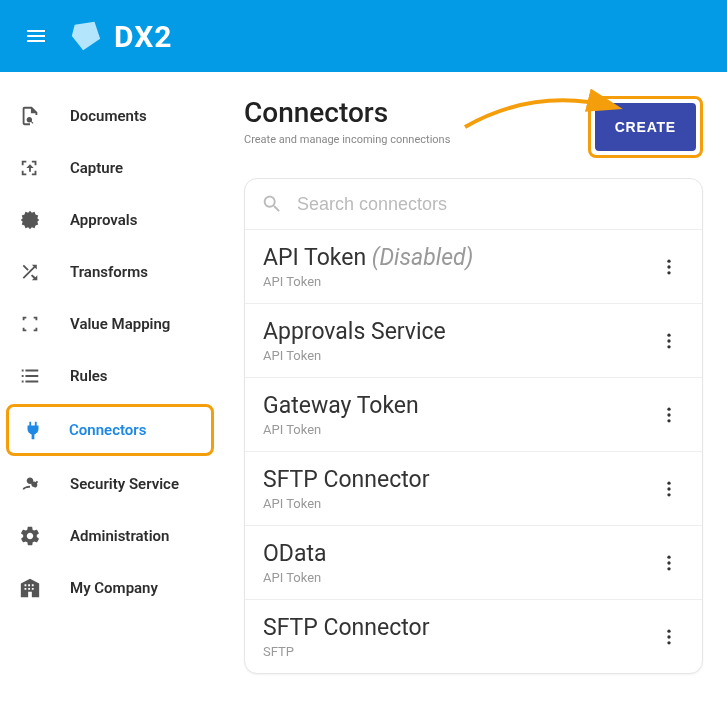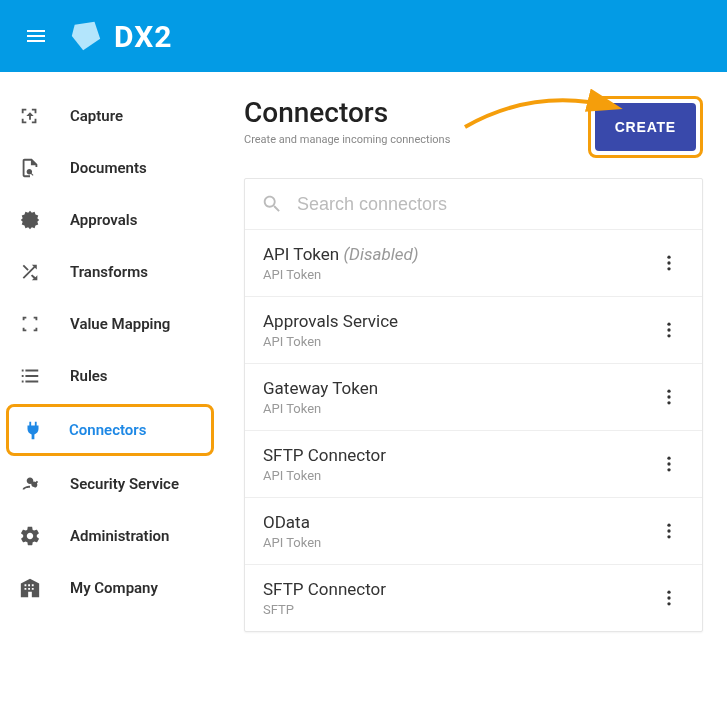--- a/index.html
+++ b/index.html
@@ -16,29 +16,29 @@
 .nav-item.active { color: #1e88e5; border: 3px solid #f59e0b; border-radius: 8px; margin: 2px 6px; padding: 11px 12px; }
 .nav-item.active .icon { margin-right: 24px; }
 .nav-item .icon svg { fill: #555; }
 .nav-item.active .icon svg { fill: #1e88e5; }
 .main { flex: 1; padding: 24px 24px 0 24px; position: relative; }
 .page-head { display: flex; justify-content: space-between; align-items: flex-start; margin-bottom: 20px; }
 .page-title { font-size: 28px; font-weight: 500; color: #222; }
 .page-subtitle { font-size: 11px; color: #888; margin-top: 4px; }
 .create-wrap { border: 3px solid #f59e0b; border-radius: 8px; padding: 4px; }
 .create-btn { background: #3949ab; color: #fff; border: none; padding: 16px 20px; font-size: 14px; font-weight: 700; letter-spacing: 0.8px; border-radius: 4px; cursor: pointer; }
-.panel { background: #fff; border: 1px solid #e6e6e6; border-radius: 2px; box-shadow: 0 1px 2px rgba(0,0,0,0.05); }
+.panel { background: #fff; border: 1px solid #e6e6e6; border-radius: 13px; box-shadow: 0 1px 2px rgba(0,0,0,0.05); }
 .search-row { display: flex; align-items: center; padding: 14px 16px; border-bottom: 1px solid #eee; }
 .search-row svg { fill: #bbb; margin-right: 14px; }
 .search-row input { border: none; outline: none; font-size: 18px; color: #444; flex: 1; }
 .search-row input::placeholder { color: #bbb; }
 .list-item { display: flex; align-items: center; justify-content: space-between; padding: 14px 18px; border-bottom: 1px solid #eee; cursor: pointer; }
 .list-item:last-child { border-bottom: none; }
 .li-text { display: flex; flex-direction: column; }
-.li-title { font-size: 17px; color: #333; font-weight: 400; }
+.li-title { font-size: 23px; color: #333; font-weight: 400; }
 .li-title .disabled { color: #999; font-style: italic; }
 .li-sub { font-size: 13px; color: #999; margin-top: 3px; }
 .more-btn { width: 30px; height: 30px; display: flex; align-items: center; justify-content: center; cursor: pointer; }
 .more-btn svg { fill: #333; }
 .arrow-annot { position: absolute; top: 10px; left: 235px; pointer-events: none; }
 </style>
 </head>
 <body>
 
 <div class="topbar">
@@ -56,33 +56,33 @@
     <span>DX2</span>
   </div>
 </div>
 
 <div class="layout">
   <div class="sidebar">
 
     <div class="nav-item">
       <span class="icon">
           <svg width="22" height="22" viewBox="0 0 24 24">
+            <path d="M14 2H6c-1.1 0-2 .9-2 2v16c0 1.1.9 2 2 2h6v-2H6V4h7v5h5v2h2V8l-6-6zm1 18.5l-2-2c-.5.3-1 .5-1.7.5-1.7 0-3-1.3-3-3s1.3-3 3-3 3 1.3 3 3c0 .6-.2 1.2-.5 1.7l2 2-0.8.8z"></path>
+          </svg>
+        </span>
+      <span>Documents</span>
+    </div>
+
+    <div class="nav-item">
+      <span class="icon">
+          <svg width="22" height="22" viewBox="0 0 24 24">
             <path d="M5 4h3v2H5v3H3V4h2zm11 0h3v5h-2V6h-3V4h2zM5 20h3v-2H5v-3H3v5h2zm14 0v-5h-2v3h-3v2h5zM12 8l-4 4h3v4h2v-4h3l-4-4z"></path>
           </svg>
         </span>
       <span>Capture</span>
-    </div>
-
-    <div class="nav-item">
-      <span class="icon">
-          <svg width="22" height="22" viewBox="0 0 24 24">
-            <path d="M14 2H6c-1.1 0-2 .9-2 2v16c0 1.1.9 2 2 2h6v-2H6V4h7v5h5v2h2V8l-6-6zm1 18.5l-2-2c-.5.3-1 .5-1.7.5-1.7 0-3-1.3-3-3s1.3-3 3-3 3 1.3 3 3c0 .6-.2 1.2-.5 1.7l2 2-0.8.8z"></path>
-          </svg>
-        </span>
-      <span>Documents</span>
     </div>
 
     <div class="nav-item">
       <span class="icon">
           <svg width="22" height="22" viewBox="0 0 24 24">
             <path d="M12 2l2 2 3-1 1 3 3 1-1 3 2 2-2 2 1 3-3 1-1 3-3-1-2 2-2-2-3 1-1-3-3-1 1-3-2-2 2-2-1-3 3-1 1-3 3 1 2-2zm-2 13l-3-3 1.4-1.4L10 12.2l4.6-4.6L16 9l-6 6z"></path>
           </svg>
         </span>
       <span>Approvals</span>
     </div>

